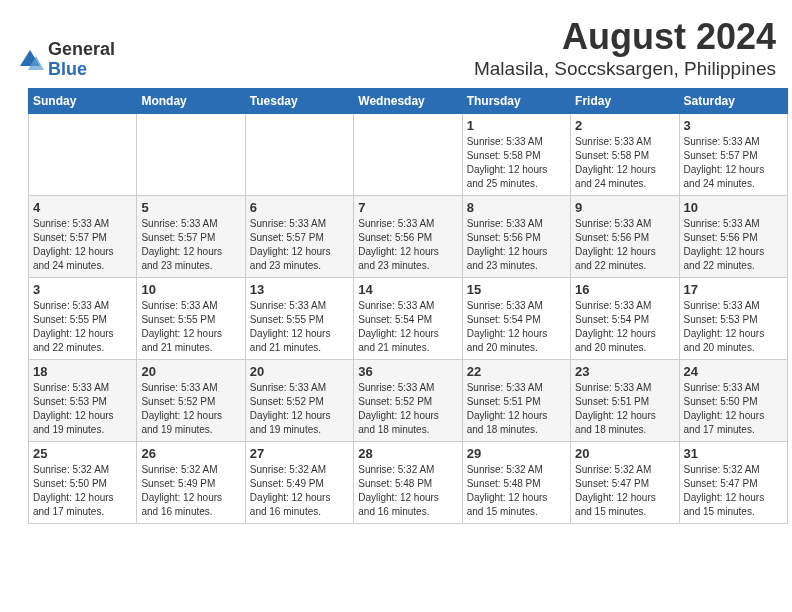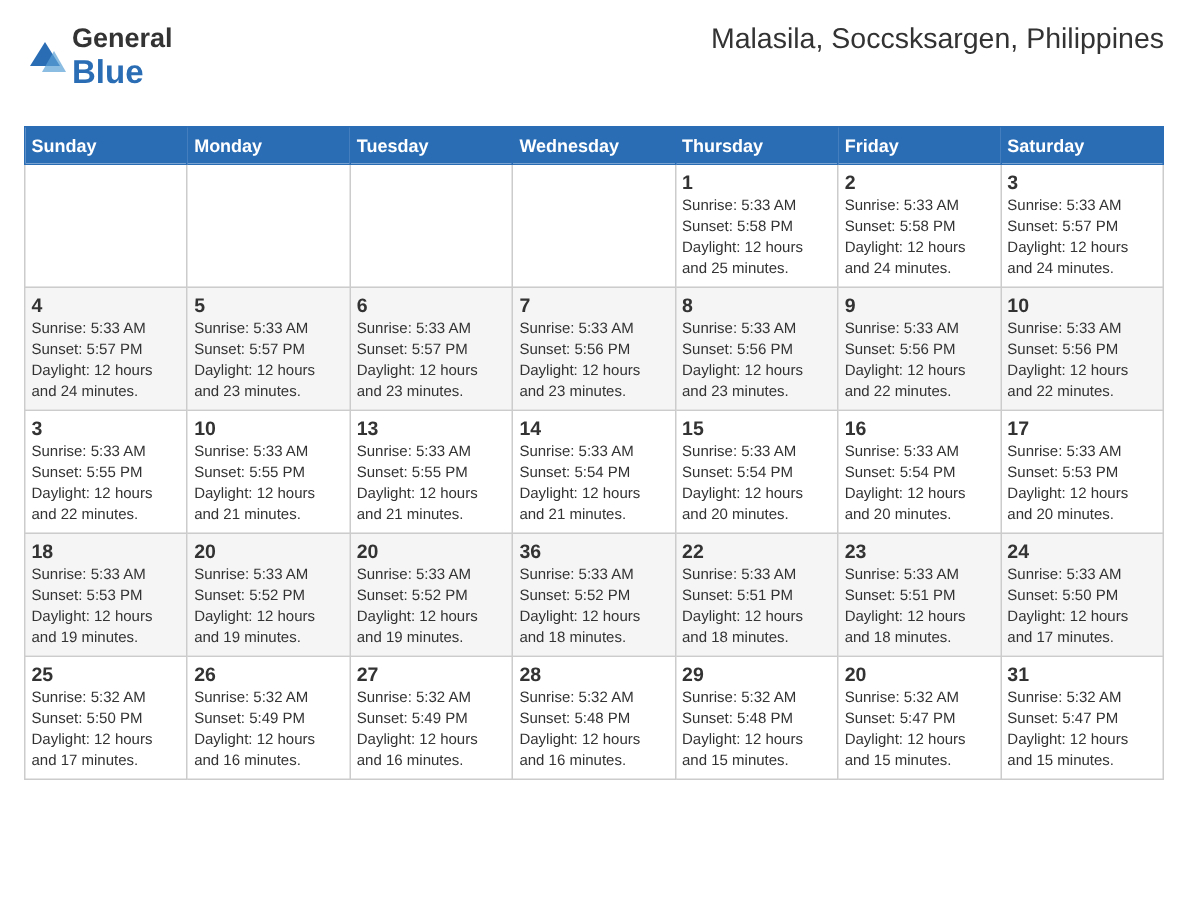--- a/index.html
+++ b/index.html
@@ -6,40 +6,40 @@
     body {
       font-family: Arial, sans-serif;
       background: #fff;
       width: 792px;
       min-height: 612px;
       padding: 16px;
     }
     .header {
       display: flex;
       justify-content: space-between;
-      align-items: flex-start;
-      margin-bottom: 24px;
+      align-items: flex-end;
+      margin-bottom: 8px;
       gap: 44px;
     }
     .logo {
       display: flex;
       align-items: center;
     }
     .logo-text {
       display: flex;
       flex-direction: column;
       line-height: 1.1;
     }
     .logo-general {
       font-size: 18px;
       font-weight: bold;
       color: #333;
     }
     .logo-blue {
-      font-size: 22px;
+      font-size: 18px;
       font-weight: bold;
       color: #2a6db5;
     }
     .logo-icon {
       width: 28px;
       height: 28px;
       margin-right: 4px;
     }
     .title-area {
       text-align: right;
@@ -50,20 +50,21 @@
       color: #333;
     }
     .location {
       font-size: 19px;
       color: #333;
     }
     table {
       width: 100%;
       border-collapse: collapse;
       table-layout: fixed;
+      margin-left: 12px;
     }
     th {
       background-color: #2a6db5;
       color: #fff;
       font-size: 12px;
       font-weight: bold;
       padding: 5px 4px;
       text-align: left;
       border: 1px solid #2a6db5;
     }
@@ -100,20 +101,21 @@
     <svg class="logo-icon" viewBox="0 0 28 28">
       <polygon points="14,4 24,20 4,20" fill="#2a6db5"></polygon>
       <polygon points="20,10 28,24 12,24" fill="#5a9fd4" opacity="0.7"></polygon>
     </svg>
     <div class="logo-text">
       <span class="logo-general">General</span>
       <span class="logo-blue">Blue</span>
     </div>
   </div>
   <div class="title-area">
+    <div class="month-year">August 2024</div>
     <div class="location">Malasila, Soccsksargen, Philippines</div>
   </div>
 </div>
 
 <table>
   <thead>
     <tr>
     <th>Sunday</th>
         <th>Monday</th>
         <th>Tuesday</th>

